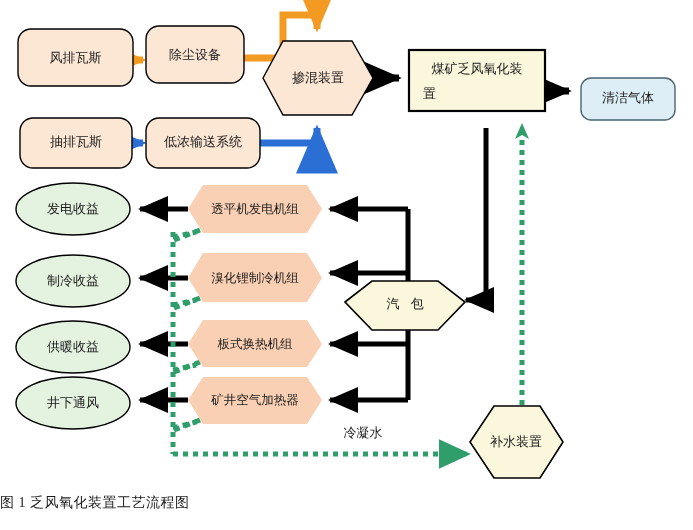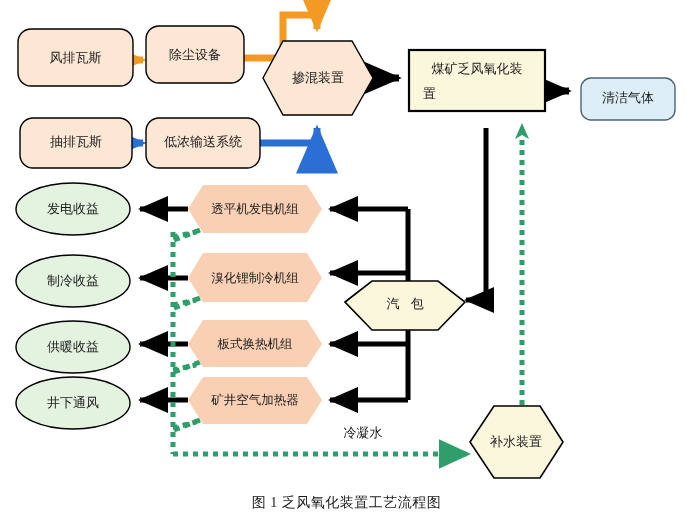--- a/index.html
+++ b/index.html
@@ -51,21 +51,21 @@
     fill: #1a1a1a;
     text-anchor: middle;
     dominant-baseline: middle;
     letter-spacing: 4px;
   }
   .caption {
     position: absolute;
     left: 0;
     top: 494px;
     width: 693px;
-    text-align: center;
+    text-align: left;
     font-family: "Liberation Serif", "DejaVu Serif", serif;
     font-size: 14px;
     color: #1a1a1a;
     letter-spacing: 0.5px;
   }
 </style>
 </head>
 <body>
 
 <div id="figure-root">

